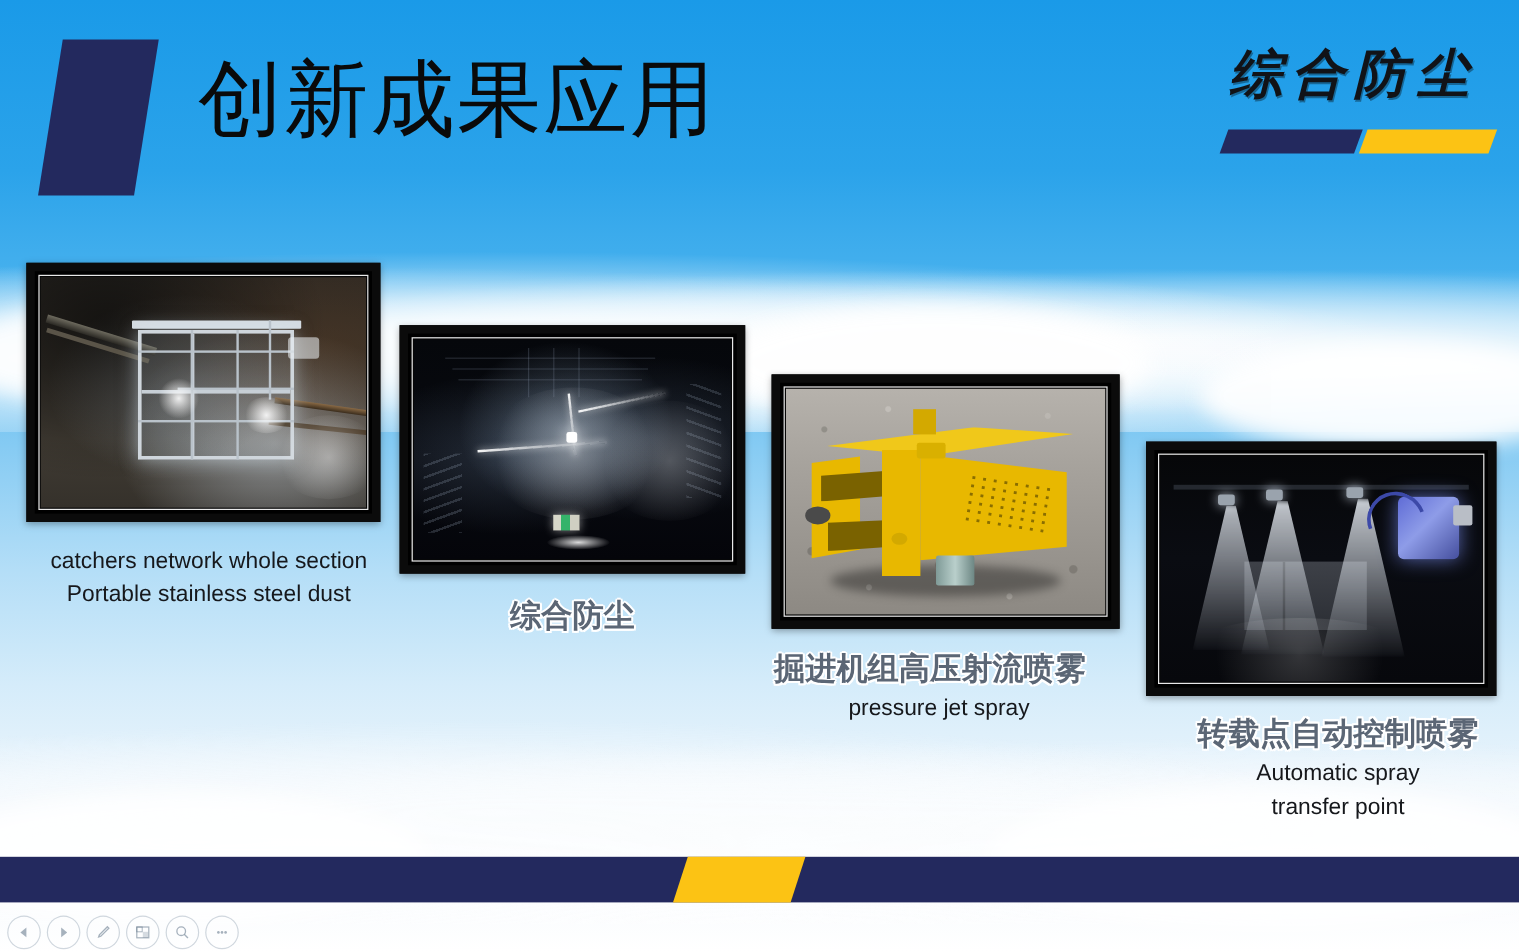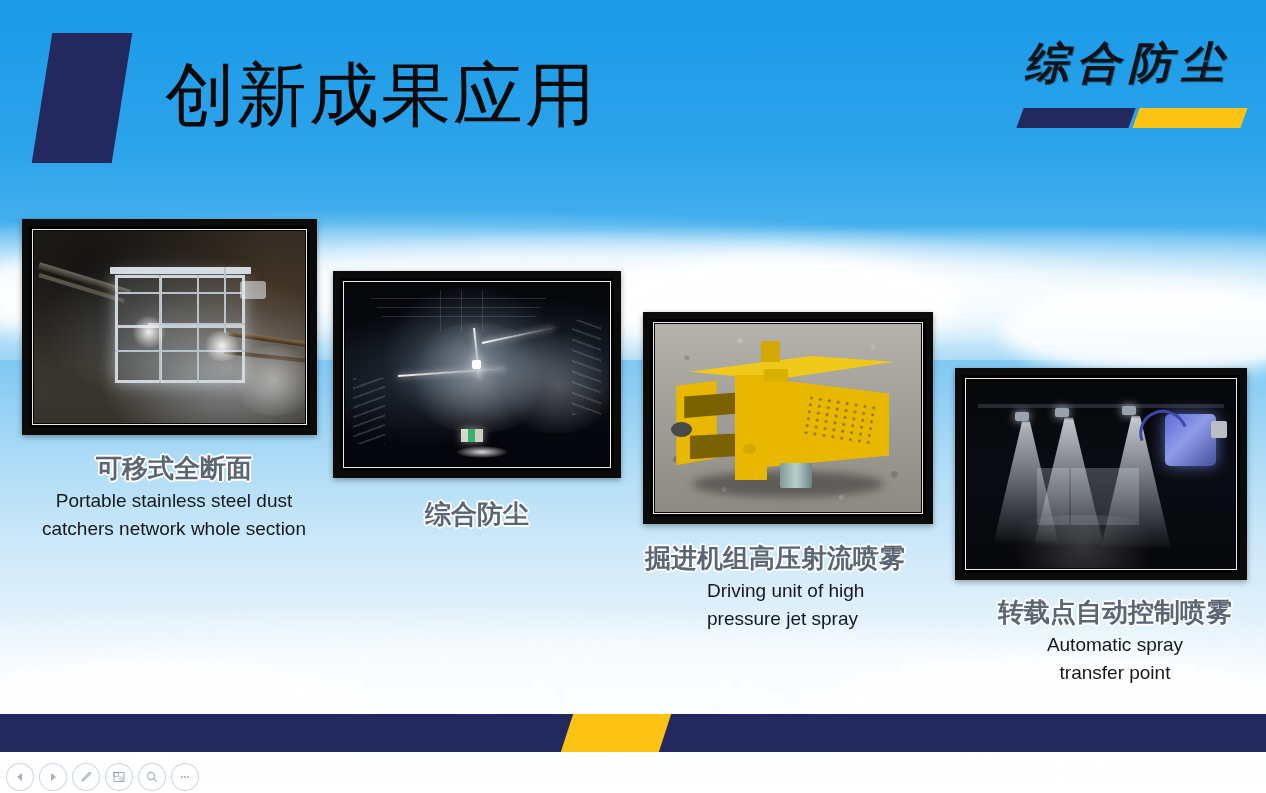--- a/index.html
+++ b/index.html
@@ -33,21 +33,21 @@
                radial-gradient(ellipse at 92% 62%, rgba(255,255,255,.9) 0%, rgba(255,255,255,0) 60%);
     pointer-events:none;
   }
   
   .accent-para{
     position:absolute;left:42px;top:33px;width:80px;height:130px;
     background:#23295e;
     transform:skewX(-9deg);
   }
   .slide-title{
-    position:absolute;left:165px;top:60px;
+    position:absolute;left:165px;top:48px;
     font-size:70px;line-height:1;color:#0a0a0a;
     font-family:"DejaVu Sans","Liberation Sans",sans-serif;
     letter-spacing:2px;white-space:nowrap;
   }
   
   .logo{position:absolute;right:22px;top:40px;width:232px;height:100px;}
   .logo-text{
     position:absolute;left:0;top:0;width:232px;
     text-align:center;font-size:44px;line-height:1.05;
     color:#111318;font-weight:bold;letter-spacing:8px;
@@ -219,23 +219,22 @@
         <div class="net-v" style="left:60%;top:23%;height:56%;"></div>
         <div class="net-v" style="left:70%;top:19%;height:34%;"></div>
         <div class="glow" style="left:36%;top:44%;width:34px;height:34px;"></div>
         <div class="glow" style="left:62%;top:52%;width:40px;height:30px;"></div>
         <div class="glow" style="left:72%;top:60%;width:90px;height:70px;opacity:.45;"></div>
         <div class="glow" style="left:76%;top:26%;width:26px;height:18px;opacity:.7;border-radius:3px;background:rgba(235,240,245,.8);"></div>
       </div>
     </div>
   </div>
   <div class="cap" style="left:14px;top:452px;width:320px;text-align:center;">
-    <div class="cap-cn">可移式全断面</div>
+    <div class="cap-en">catchers network whole section</div>
     <div class="cap-en">Portable stainless steel dust</div>
-    <div class="cap-en">catchers network whole section</div>
   </div>
 
   <div class="photo" style="left:333px;top:271px;width:288px;height:207px;">
     <div class="inner">
       <div class="scene scene-rotary">
         <div class="arch-rib" style="left:10%;top:8%;width:66%;height:1px;"></div>
         <div class="arch-rib" style="left:12%;top:13%;width:62%;height:1px;"></div>
         <div class="arch-rib" style="left:14%;top:18%;width:58%;height:1px;"></div>
         <div class="arch-rib" style="left:36%;top:4%;width:1px;height:22%;"></div>
         <div class="arch-rib" style="left:44%;top:4%;width:1px;height:22%;"></div>
@@ -273,21 +272,20 @@
         <div class="mach-body" style="left:40%;top:9%;width:7%;height:11%;background:#d3a900;"></div>
         <div class="mach-body" style="left:41%;top:24%;width:9%;height:7%;background:#d9b000;border-radius:2px;"></div>
         <div class="mach-dark" style="left:6%;top:52%;width:8%;height:8%;border-radius:50%;background:#4a4a4a;"></div>
         <div class="mach-body" style="left:33%;top:64%;width:5%;height:5%;border-radius:50%;background:#d3a900;"></div>
         <div style="position:absolute;left:47%;top:74%;width:12%;height:13%;background:linear-gradient(to right,#7f9a97,#b9cfcb,#6d8784);border-radius:2px;"></div>
       </div>
     </div>
   </div>
   <div class="cap" style="left:645px;top:542px;width:290px;text-align:left;">
     <div class="cap-cn">掘进机组高压射流喷雾</div>
-    <div class="cap-en" style="margin-left:62px;">Driving unit of high</div>
     <div class="cap-en" style="margin-left:62px;">pressure jet spray</div>
   </div>
 
   <div class="photo" style="left:955px;top:368px;width:292px;height:212px;">
     <div class="inner">
       <div class="scene scene-auto">
         <div class="rail" style="left:4%;top:13%;width:92%;"></div>
         <div class="belt" style="left:26%;top:47%;width:38%;height:30%;"></div>
         <div class="belt" style="left:38%;top:47%;width:2px;height:30%;background:#15171b;"></div>
 

